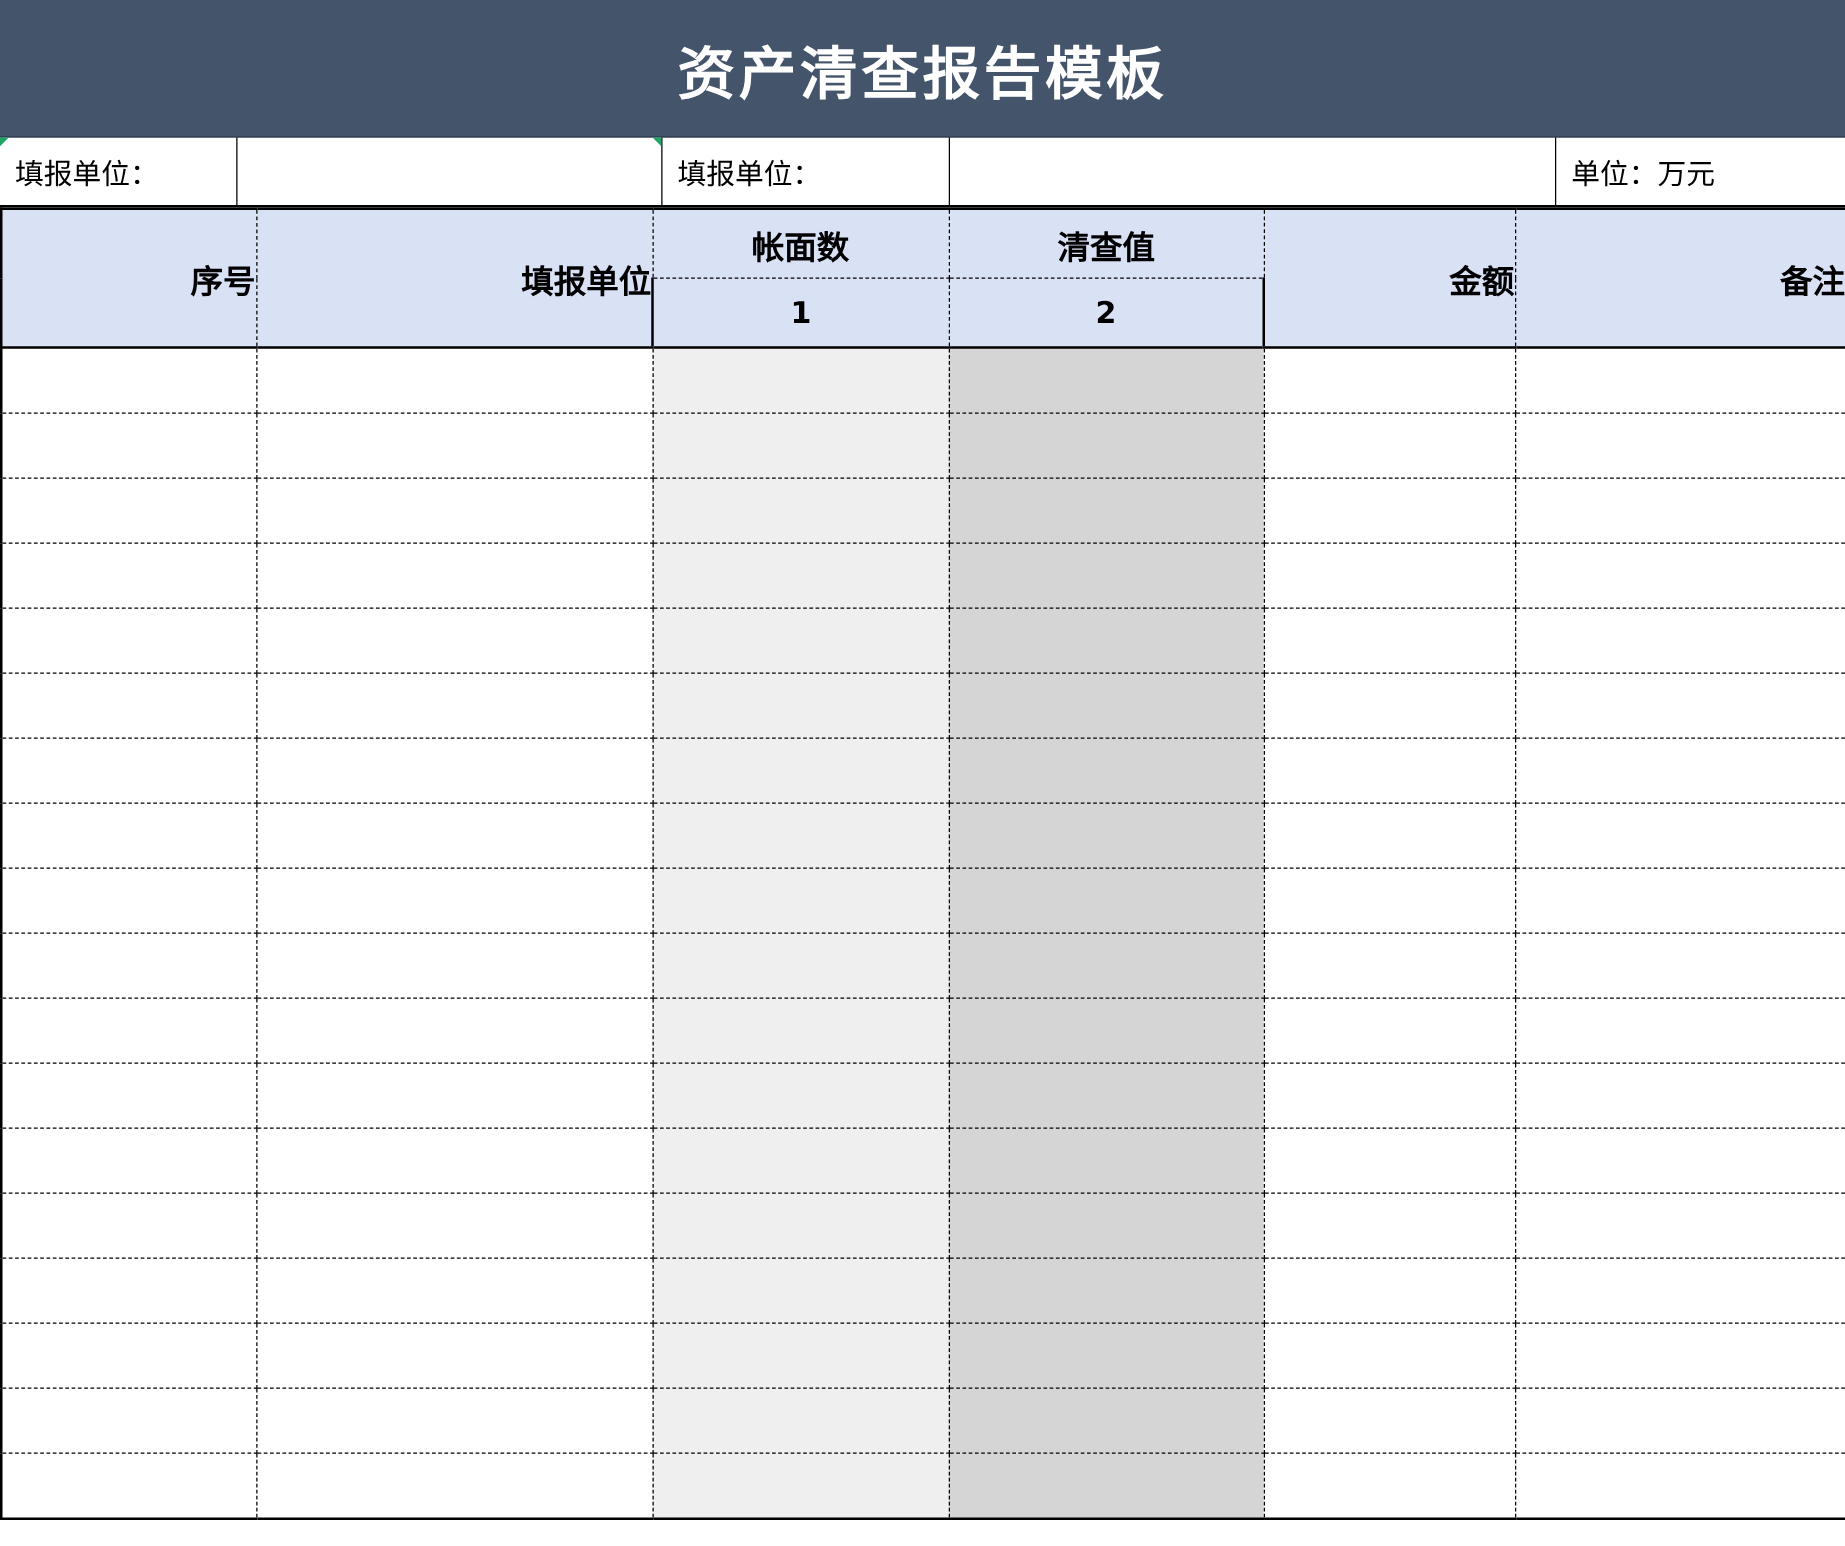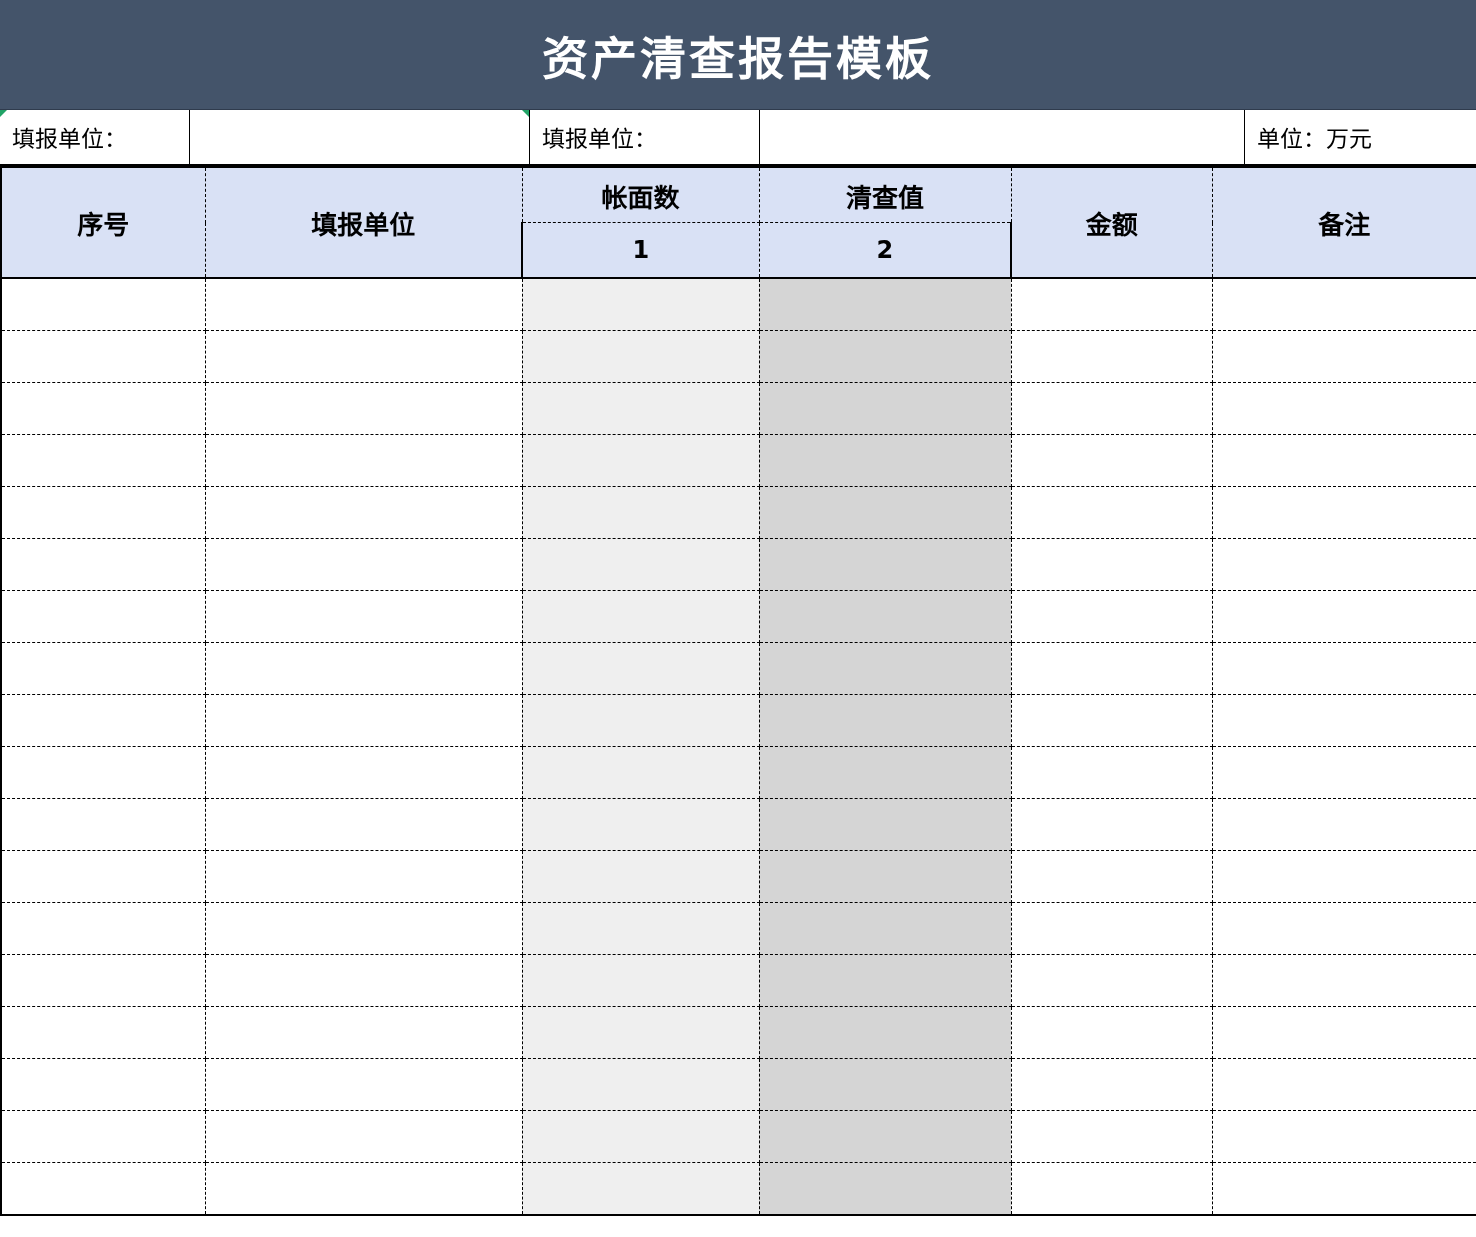--- a/index.html
+++ b/index.html
@@ -92,20 +92,21 @@
     border-right: 1px dashed #000000;
     font-size: 26px;
     font-weight: bold;
     font-family: "DejaVu Sans", "Liberation Sans", sans-serif;
     padding: 0;
     text-align: center;
   }
   .grid th.plain {
     height: 108px;
     vertical-align: middle;
+    text-align: right;
   }
   .grid th.split-top {
     height: 54px;
     border-bottom: 1px dashed #000000;
     vertical-align: middle;
   }
   .grid th.split-bot {
     height: 54px;
     vertical-align: middle;
     font-size: 24px;

